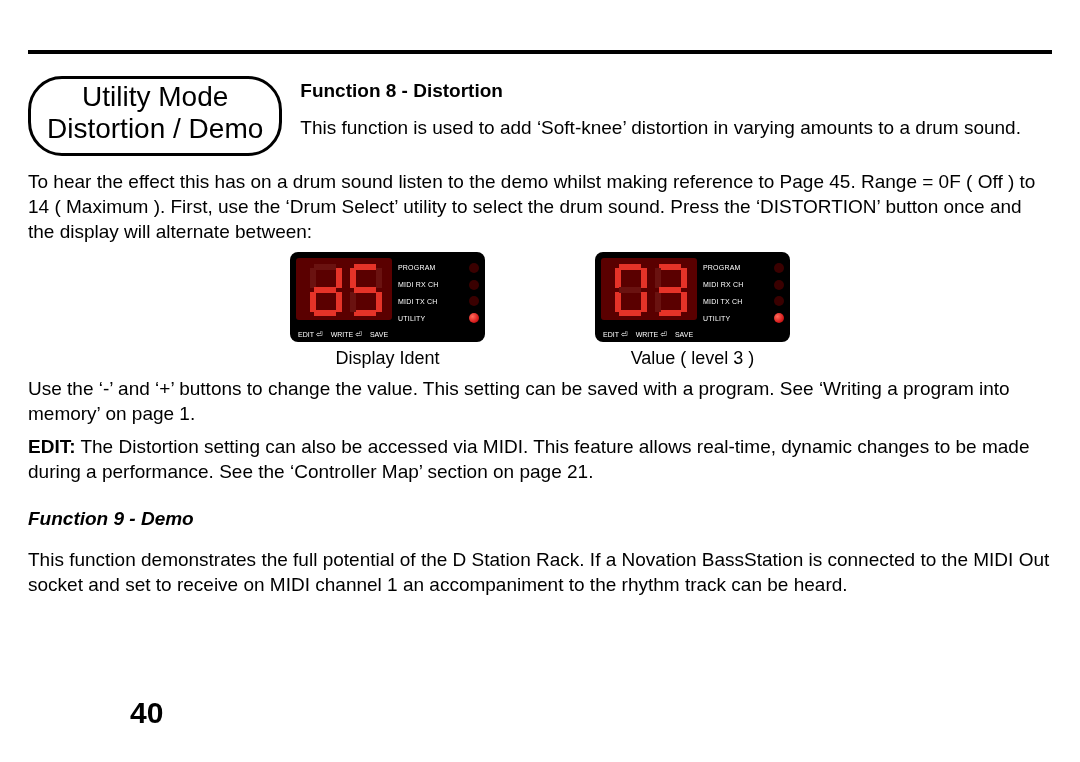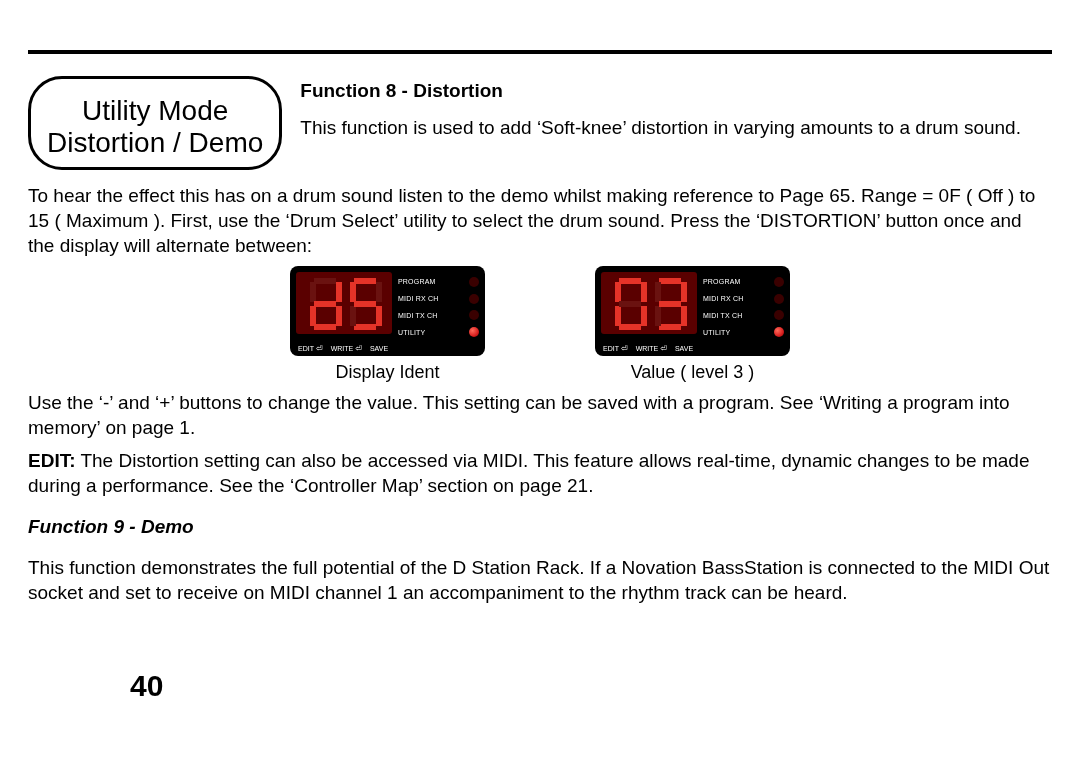--- a/index.html
+++ b/index.html
@@ -24,21 +24,21 @@
   }
   .header-row {
     display: flex;
     align-items: flex-start;
     gap: 18px;
     margin-bottom: 14px;
   }
   .lozenge {
     border: 3px solid #000;
     border-radius: 34px;
-    padding: 16px 16px 8px 16px;
+    padding: 2px 16px 8px 16px;
     text-align: center;
     line-height: 1.15;
   }
   .lozenge .l1 { font-size: 28px; font-weight: 400; }
   .lozenge .l2 { font-size: 28px; font-weight: 400; white-space: nowrap; }
   .header-text {
     flex: 1;
     padding-top: 4px;
   }
   .func-title {
@@ -139,26 +139,26 @@
   }
   .note-block {
     font-size: 19px;
     line-height: 1.3;
   }
   .note-label { font-weight: bold; }
   .func9-title {
     font-weight: bold;
     font-style: italic;
     font-size: 19px;
-    margin-top: 18px;
+    margin-top: 24px;
   }
   .page-num {
     position: absolute;
     left: 130px;
-    bottom: 59px;
+    bottom: 32px;
     font-size: 30px;
     font-weight: bold;
   }
 </style>
 </head>
 <body>
 
 <div class="page">
   <div class="rule"></div>
 
@@ -166,21 +166,21 @@
     <div class="lozenge">
       <div class="l1">Utility Mode</div>
       <div class="l2">Distortion / Demo</div>
     </div>
     <div class="header-text">
       <div class="func-title">Function 8 - Distortion</div>
       <div class="body-text">This function is used to add ‘Soft-knee’ distortion in varying amounts to a drum sound.</div>
     </div>
   </div>
 
-  <p class="para">To hear the effect this has on a drum sound listen to the demo whilst making reference to Page 65. Range = 0F ( Off ) to 15 ( Maximum ). First, use the ‘Drum Select’ utility to select the drum sound. Press the ‘DISTORTION’ button once and the display will alternate between:</p>
+  <p class="para">To hear the effect this has on a drum sound listen to the demo whilst making reference to Page 45. Range = 0F ( Off ) to 14 ( Maximum ). First, use the ‘Drum Select’ utility to select the drum sound. Press the ‘DISTORTION’ button once and the display will alternate between:</p>
 
   <div class="displays-row">
 
     <div class="display-col">
       <div class="device">
         <div class="device-top">
           <div class="screen">
             <svg class="seg-svg" viewBox="0 0 96 62">
 
               <g transform="translate(14,6)">

